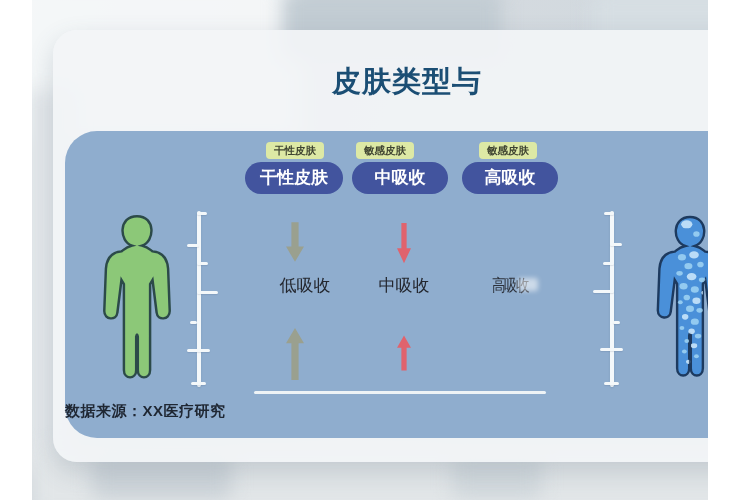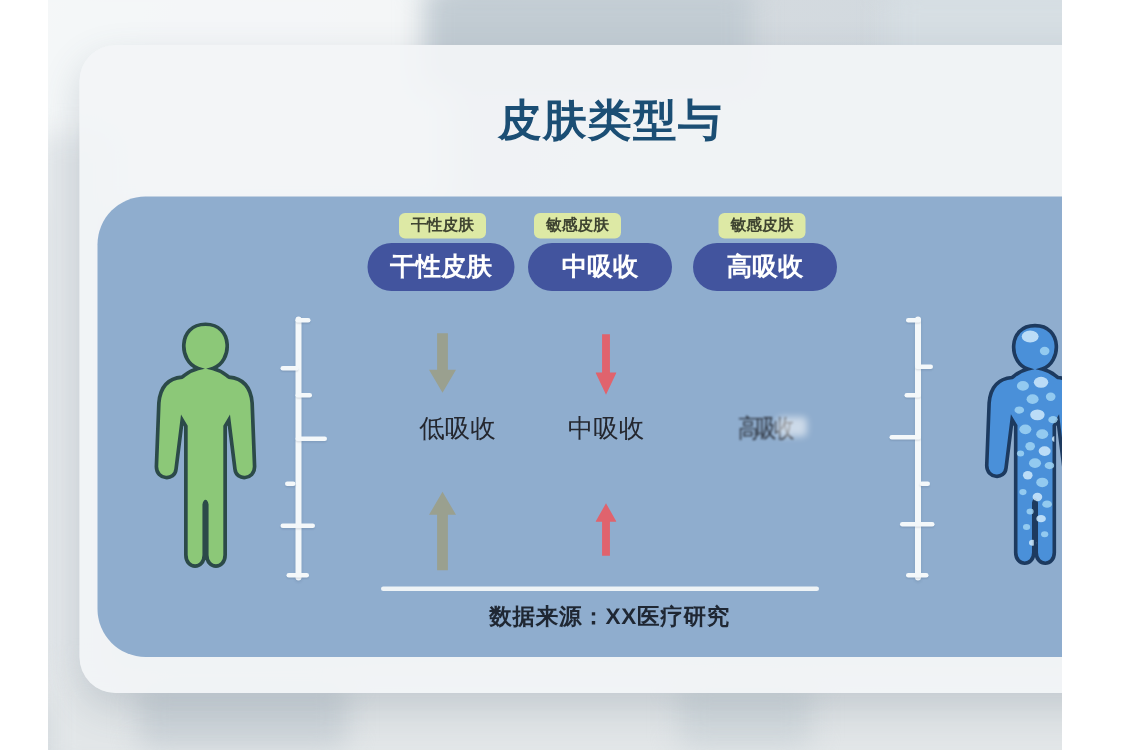--- a/index.html
+++ b/index.html
@@ -62,21 +62,21 @@
     background:rgba(255,255,255,.55); filter:blur(2.5px); border-radius:3px;
   }
   .arrow{position:absolute;}
   .arrow-gray path{fill:var(--arrow_gray);}
   .arrow-red path{fill:var(--arrow_red);}
   .divider{
     position:absolute; left:189px; top:260px; width:292px; height:2.5px;
     background:var(--divider); border-radius:2px;
   }
   .source{
-    position:absolute; top:271px; left:0; width:100%; text-align:center;
+    position:absolute; top:271px; left:0; width:100%; 
     font-size:15px; font-weight:700; color:var(--source_text); letter-spacing:.5px;
   }
   
   .figure{position:absolute;}
   .person-green{fill:var(--figure_green); stroke:var(--figure_green_outline); stroke-width:3;}
   .person-blue{fill:var(--figure_blue); stroke:var(--figure_blue_outline); stroke-width:3;}
   .spot{fill:var(--spot_blue); opacity:.8;}
   .spot2{fill:#cfeafc; opacity:.85;}
   .ruler{position:absolute; width:34px; height:176px;}
   .ruler .bar{

